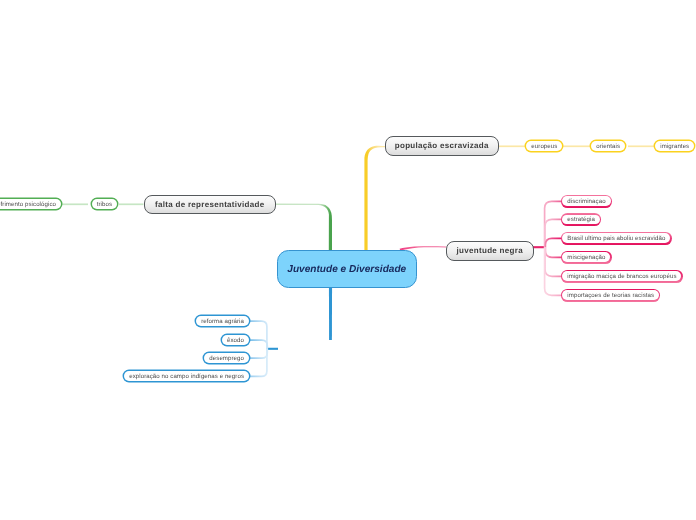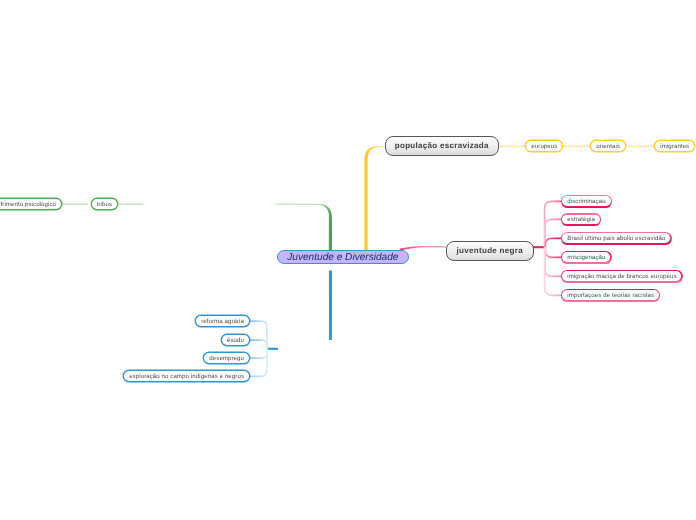--- a/index.html
+++ b/index.html
@@ -8,24 +8,24 @@
        font-family:"Liberation Sans",sans-serif;
        -webkit-font-smoothing:antialiased;
        text-rendering:geometricPrecision;}
   #canvas{position:relative;width:696px;height:520px;background:#fff;}
   svg.links{position:absolute;left:0;top:0;width:696px;height:520px;overflow:visible;
             pointer-events:none;}
   .node{position:absolute;box-sizing:border-box;display:flex;align-items:center;
         justify-content:center;white-space:nowrap;}
 
   
-  .root{left:276.5px;top:249.8px;height:14px;
+  .root{left:276.5px;top:249.8px;height:38px;
         padding:0 9.8px;
-        border:1.9px solid #3593d0;border-radius:11.5px;background:#c4b5fd;
-        color:#17285c;font-weight:normal;font-style:italic;font-size:10.1px;
+        border:1.9px solid #3593d0;border-radius:11.5px;background:#7dd3fc;
+        color:#17285c;font-weight:bold;font-style:italic;font-size:10.1px;
         padding-top:1.2px;
         transform:translateZ(0);}
 
   
   .main{height:19.5px;padding:0 9.5px;
         border:1.3px solid #55595c;border-radius:8px;
         background:linear-gradient(180deg,#fcfcfc 0%,#f3f3f3 40%,#ececec 62%,#dcdcdc 100%);
         color:#3c3c3c;font-weight:bold;font-size:8px;letter-spacing:0.3px;}
 
   
@@ -193,20 +193,23 @@
   <div class="node leaf" style="right:447.1px;top:335.1px;--ring:#2e95d3;">
     <span>êxodo</span>
   </div>
   <div class="node leaf" style="right:447.1px;top:353.1px;--ring:#2e95d3;">
     <span>desemprego</span>
   </div>
   <div class="node leaf" style="right:447.1px;top:371.1px;--ring:#2e95d3;">
     <span>exploração no campo indígenas e negros</span>
   </div>
 
+  <div class="node main" style="left:144px;top:194.5px;width:131.5px;">
+    <span>falta de representatividade</span>
+  </div>
   <div class="node leaf" style="right:579.1px;top:199.1px;--ring:#52ae54;">
     <span>tribos</span>
   </div>
   <div class="node leaf" style="right:635.1px;top:199.1px;--ring:#52ae54;">
     <span>sofrimento psicológico</span>
   </div>
 
 </div>
 
 </body></html>

